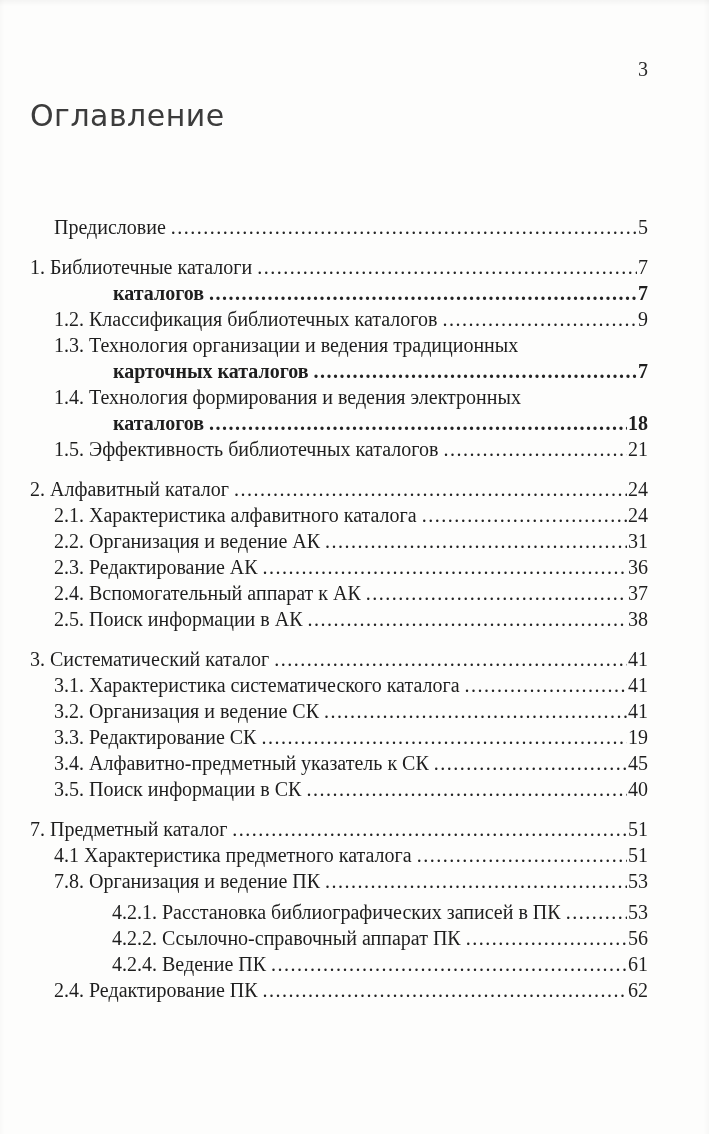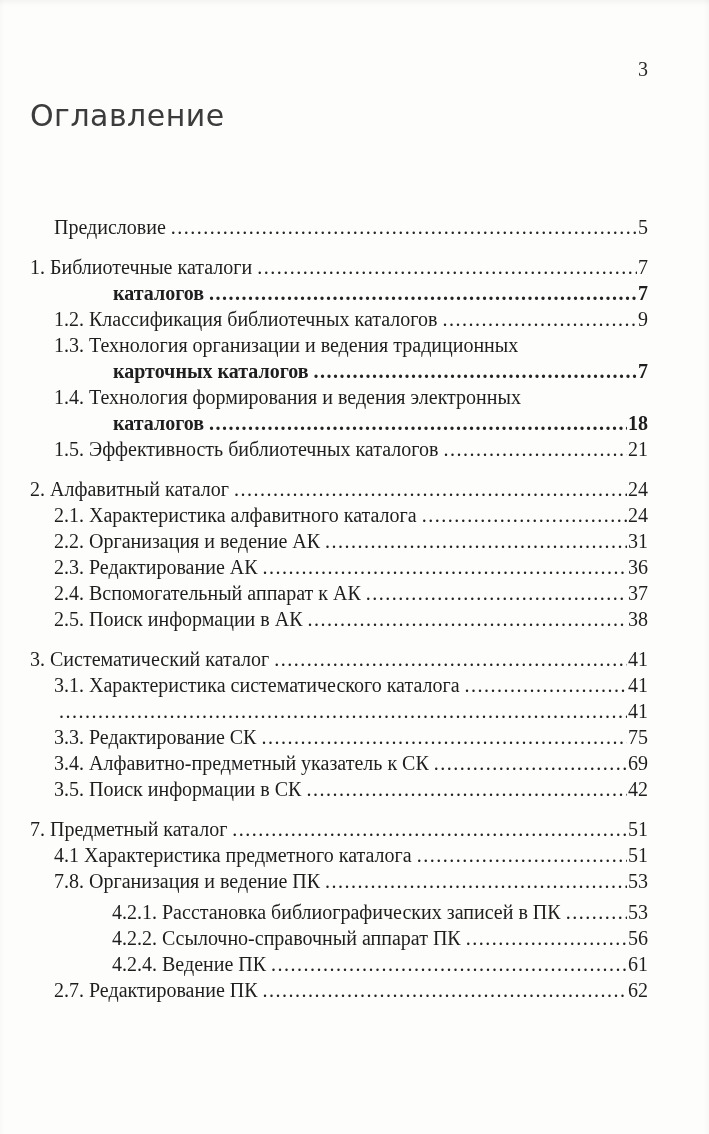--- a/index.html
+++ b/index.html
@@ -187,43 +187,44 @@
       </div>
       <div class="entry">
         <div class="row lvl1">
           <span class="text">3.1. Характеристика систематического каталога</span>
           <span class="dots"></span>
           <span class="pg">41</span>
         </div>
       </div>
       <div class="entry">
         <div class="row lvl1">
+          <span class="text">3.2. Организация и ведение СК</span>
           <span class="dots"></span>
           <span class="pg">41</span>
         </div>
       </div>
       <div class="entry">
         <div class="row lvl1">
           <span class="text">3.3. Редактирование СК</span>
           <span class="dots"></span>
-          <span class="pg">75</span>
+          <span class="pg">19</span>
         </div>
       </div>
       <div class="entry">
         <div class="row lvl1">
           <span class="text">3.4. Алфавитно-предметный указатель к СК</span>
           <span class="dots"></span>
-          <span class="pg">69</span>
+          <span class="pg">45</span>
         </div>
       </div>
       <div class="entry">
         <div class="row lvl1">
           <span class="text">3.5. Поиск информации в СК</span>
           <span class="dots"></span>
-          <span class="pg">42</span>
+          <span class="pg">40</span>
         </div>
       </div>
       <div class="entry chapter">
         <div class="row lvl0">
           <span class="text">7. Предметный каталог</span>
           <span class="dots"></span>
           <span class="pg">51</span>
         </div>
       </div>
       <div class="entry">
@@ -256,19 +257,19 @@
       </div>
       <div class="entry">
         <div class="row lvl2">
           <span class="text">4.2.4. Ведение ПК</span>
           <span class="dots"></span>
           <span class="pg">61</span>
         </div>
       </div>
       <div class="entry">
         <div class="row lvl1">
-          <span class="text">2.7. Редактирование ПК</span>
+          <span class="text">2.4. Редактирование ПК</span>
           <span class="dots"></span>
           <span class="pg">62</span>
         </div>
       </div>
     </div>
 </div>
 
 </body></html>

